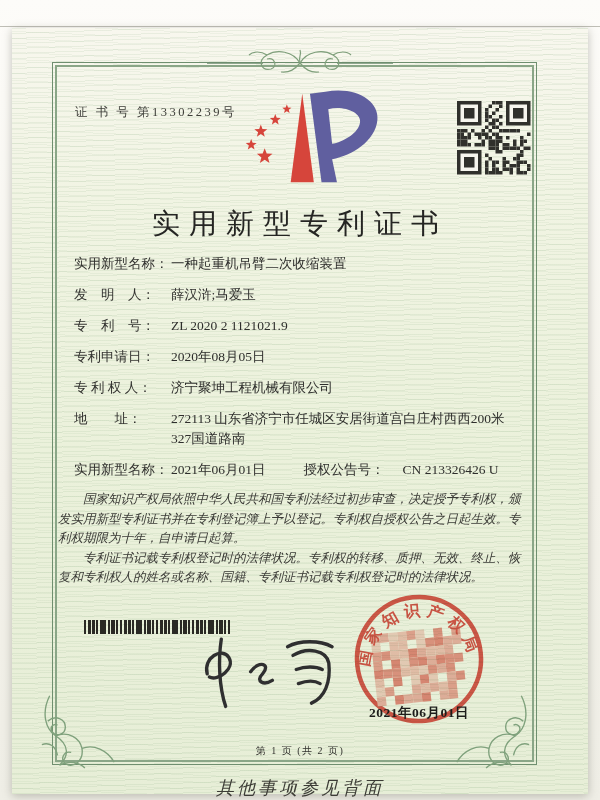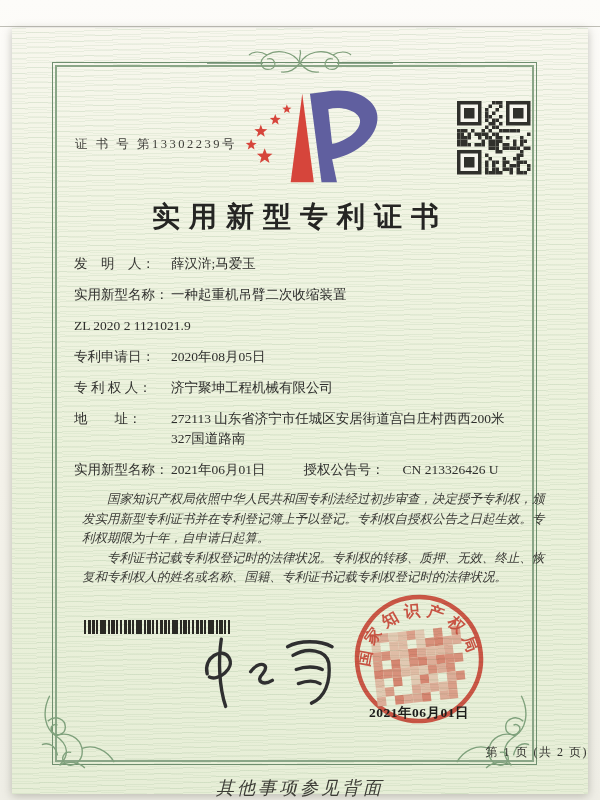--- a/index.html
+++ b/index.html
@@ -17,50 +17,50 @@
       repeating-linear-gradient(182.5deg, rgba(128,168,122,0.09) 0 1px, rgba(0,0,0,0) 1px 7px),
       linear-gradient(180deg,#f8f7ee 0%,#f1f4e3 22%,#ebf1db 55%,#e7eed7 100%);
     box-shadow:0 2px 9px rgba(105,105,92,.4);
   }
   .frame{position:absolute;left:40px;top:34px;width:483px;height:701px;border:1px solid #6f8f6f;}
   .frame::before{content:'';position:absolute;inset:2px;border:2px solid #8aa687;}
   .ornament-top{position:absolute;left:193px;top:19px;width:190px;height:30px;}
   .fl{position:absolute;width:88px;height:88px;}
   .fl-left{left:24px;top:654px;}
   .fl-right{left:435px;top:654px;transform:scaleX(-1);}
-  .cert-no{position:absolute;left:63px;top:76px;font-size:12.5px;letter-spacing:2.5px;color:#3d3d38;white-space:pre;margin-top:32px;}
+  .cert-no{position:absolute;left:63px;top:76px;font-size:12.5px;letter-spacing:2.5px;color:#3d3d38;white-space:pre;}
   .logo{position:absolute;left:222px;top:58px;width:150px;height:106px;}
   .qr{position:absolute;left:444px;top:72px;width:76px;height:76px;}
-  .title{position:absolute;left:0;right:0;top:166px;margin:4px;text-align:center;
-    font-size:28px;font-weight:700;letter-spacing:9px;color:#252523;}
+  .title{position:absolute;left:0;right:0;top:166px;margin:11px;text-align:center;
+    font-size:28px;font-weight:400;letter-spacing:9px;color:#252523;}
   .fields{position:absolute;left:62px;top:226px;width:468px;font-size:13.5px;color:#2e2e2c;}
   .frow{display:flex;margin-bottom:11px;line-height:20px;}
   .frow .lab{flex:none;width:97px;white-space:pre;color:#333330;}
   .frow .val{white-space:pre-line;}
   .pair2{margin-left:38px;display:flex;}
   .pair2 .lab2{white-space:pre;margin-right:18px;}
-  .paras{position:absolute;left:70px;top:462px;width:468px;font-size:12.5px;font-style:italic;
+  .paras{position:absolute;left:46px;top:462px;width:468px;font-size:12.5px;font-style:italic;
     color:#3a3a36;line-height:19.5px;}
   .paras p{margin:0;text-indent:2em;}
   .barcode{position:absolute;left:72px;top:592px;width:148px;height:14px;
     background:
       repeating-linear-gradient(90deg,#2a2924 0 2px,transparent 2px 4px),
       repeating-linear-gradient(90deg,#2a2924 0 1px,transparent 1px 6px),
       repeating-linear-gradient(90deg,#2a2924 0 2px,transparent 2px 9px);}
   .director{position:absolute;left:76px;top:634px;font-size:14.5px;color:#2d2d2b;line-height:29px;}
   .director .dl{letter-spacing:10px;}
   .director .dn{letter-spacing:5px;}
   .signature{position:absolute;left:180px;top:604px;width:152px;height:88px;}
   .seal{position:absolute;left:340px;top:564px;width:134px;height:134px;transform:rotate(-6deg);
     mix-blend-mode:multiply;opacity:.94;}
   .seal svg{width:100%;height:100%;}
   .seal-date{position:absolute;left:336px;top:676px;width:142px;text-align:center;
     font-size:13.5px;font-weight:600;color:#1d1d1b;letter-spacing:.5px;}
-  .page-footer{position:absolute;left:0;right:0;top:716px;text-align:right;
-    font-size:12px;color:#32322e;letter-spacing:1.5px;}
+  .page-footer{position:absolute;left:0;right:0;top:716px;text-align:center;
+    font-size:10px;color:#32322e;letter-spacing:1.5px;}
   .back-note{position:absolute;left:0;right:0;top:748px;text-align:center;
     font-size:18px;font-style:italic;color:#3c3c36;letter-spacing:3px;}
 </style>
 </head>
 <body>
 
 <div class="photo">
   <div class="paper">
 
     <div class="frame"></div>
@@ -252,28 +252,29 @@
         <rect x="57" y="8" width="10.5" height="10.5" fill="#30302c"></rect>
         <rect x="1" y="50" width="24.5" height="24.5" fill="#30302c"></rect>
         <rect x="4.5" y="53.5" width="17.5" height="17.5" fill="#f6f5ee"></rect>
         <rect x="8" y="57" width="10.5" height="10.5" fill="#30302c"></rect>
       </svg>
 
     <h1 class="title">实用新型专利证书</h1>
 
     <div class="fields">
       <div class="frow">
+        <span class="lab">实用新型名称：</span>
+        <span class="val">一种起重机吊臂二次收缩装置</span>
+      </div>
+      <div class="frow">
         <span class="lab">发　明　人：</span>
         <span class="val">薛汉浒;马爱玉</span>
       </div>
       <div class="frow">
-        <span class="lab">实用新型名称：</span>
-        <span class="val">一种起重机吊臂二次收缩装置</span>
-      </div>
-      <div class="frow">
+        <span class="lab">专　利　号：</span>
         <span class="val">ZL 2020 2 1121021.9</span>
       </div>
       <div class="frow">
         <span class="lab">专利申请日：</span>
         <span class="val">2020年08月05日</span>
       </div>
       <div class="frow">
         <span class="lab">专 利 权 人：</span>
         <span class="val">济宁聚坤工程机械有限公司</span>
       </div>

